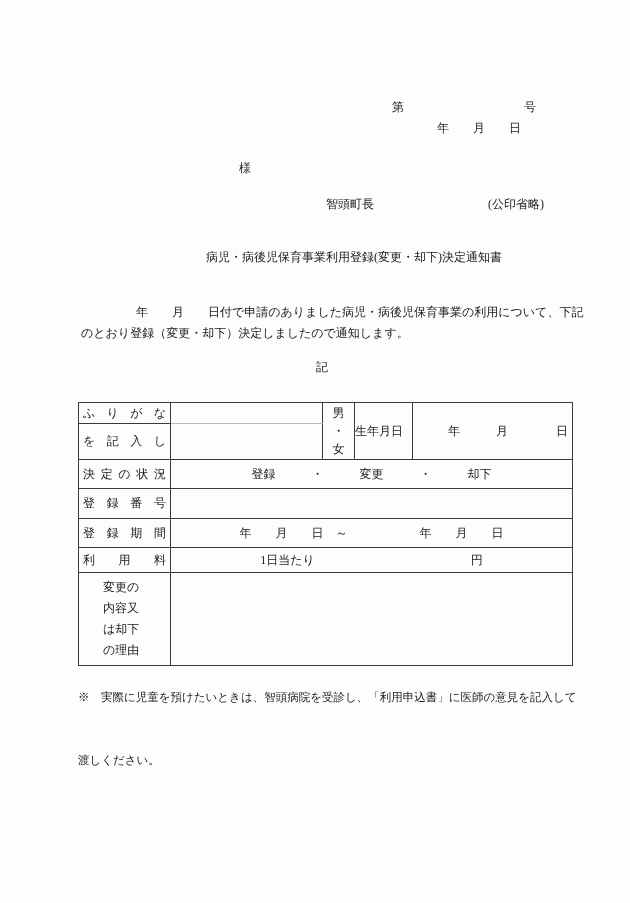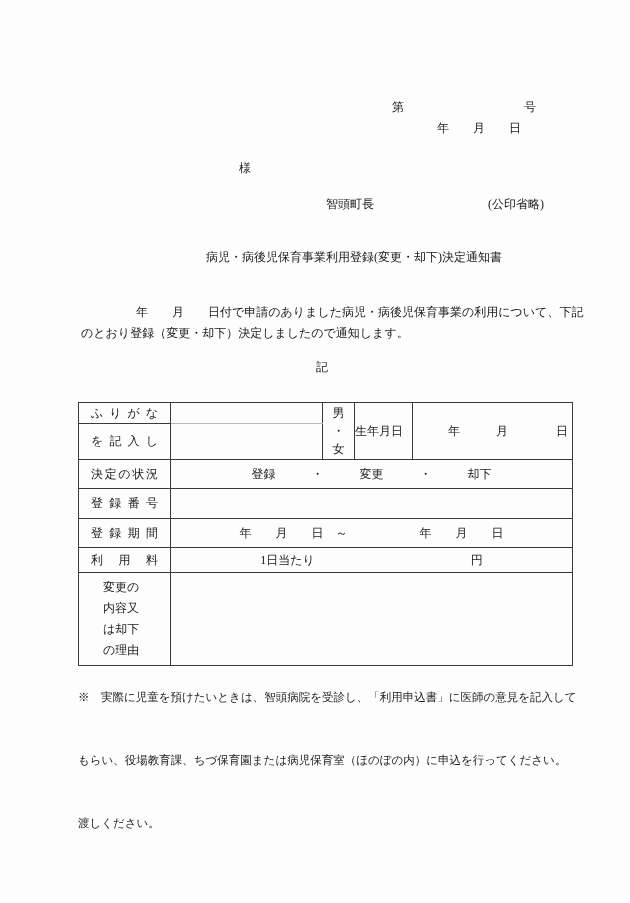--- a/index.html
+++ b/index.html
@@ -29,21 +29,21 @@
     position:absolute;left:78px;top:402px;
     width:494px;
     border-collapse:collapse;
     table-layout:fixed;
     white-space:normal;
     font-size:12px;
     color:#1a1a1a;
   }
   .form-table td{border:1px solid #3a3a3a;padding:0;overflow:hidden;}
   .form-table td.label{
-    padding:0 12px;
+    padding:0 4px;
     text-align:justify;
     text-align-last:justify;
   }
   .form-table td.reason{
     text-align:left;
     text-align-last:auto;
     line-height:21px;
     padding:4px 24px;
   }
   .r1 td{height:20px;}
@@ -124,21 +124,20 @@
     </tr>
     <tr class="r7">
       <td class="label reason">変更の内容又は却下の理由</td>
       <td class="wide" colspan="4"></td>
     </tr>
   </tbody>
     </table>
 
   <div class="abs notes">
     <div>※　実際に児童を預けたいときは、智頭病院を受診し、「利用申込書」に医師の意見を記入して</div>
-    <div>もらい、役場教育課、ちづ保育園または病児保育室（ほのぼの内）に申込を行ってください。</div>
     <div>渡しください。</div>
     
     
     
     
   </div>
 
 </div>
 
 </body></html>

